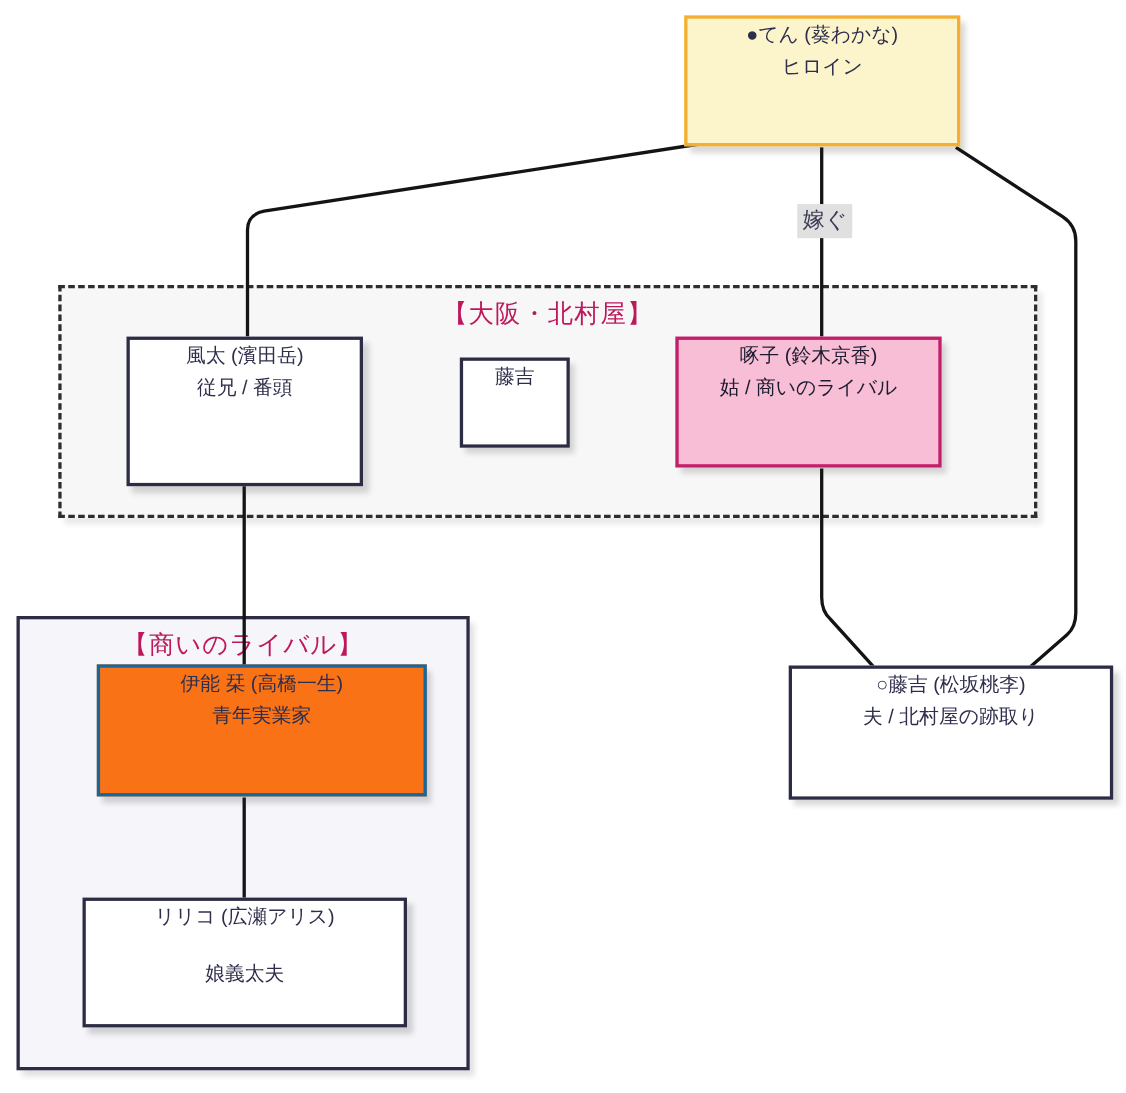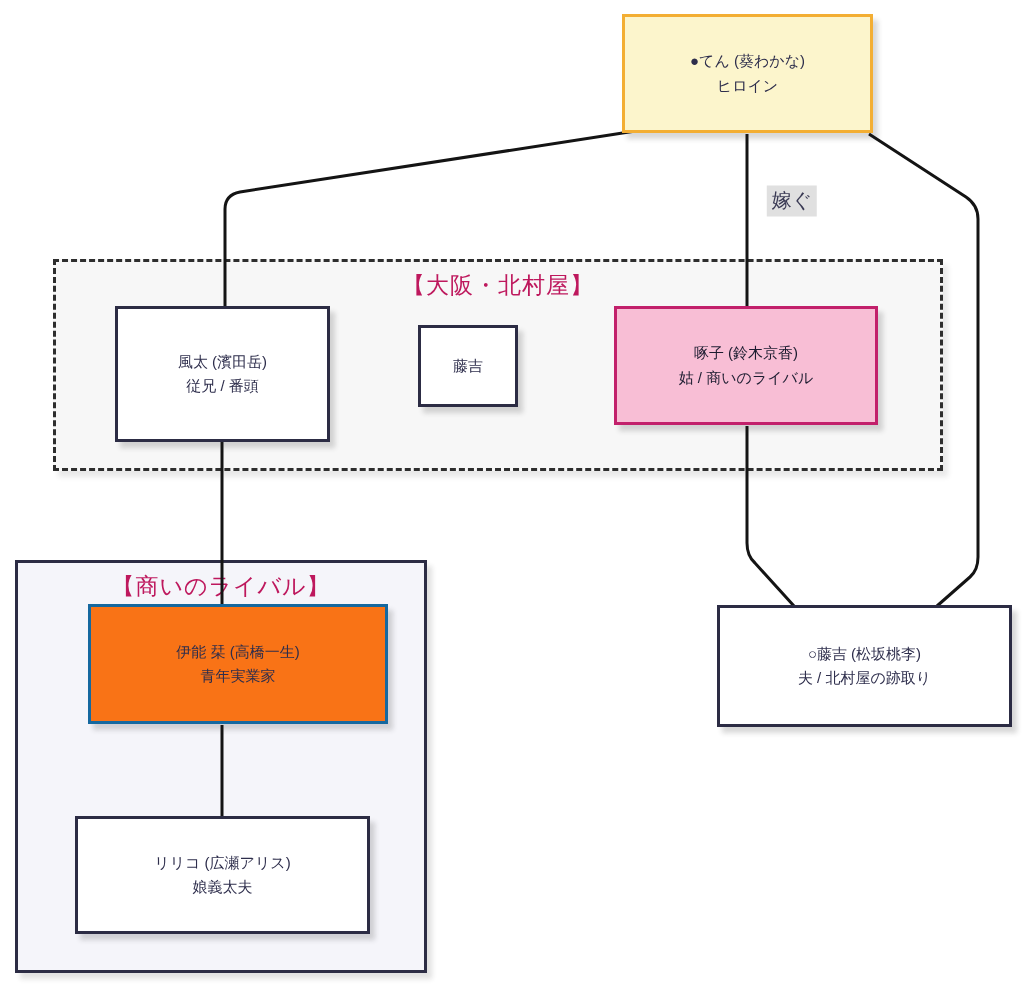--- a/index.html
+++ b/index.html
@@ -31,32 +31,32 @@
   .edges path{stroke:#141414;stroke-width:3;fill:none;}
   .edge-label{
     position:absolute;z-index:4;
     background:#e0e0e0;color:#3a3a54;
     font-size:20px;padding:1px 5px 3px 5px;
     transform:translate(-50%,-50%);
   }
   
   .node{
     position:absolute;z-index:3;box-sizing:border-box;
-    display:flex;flex-direction:column;align-items:center;justify-content:center;
+    display:flex;flex-direction:column;align-items:center;justify-content:flex-start;
     text-align:center;
-    font-size:15px;line-height:1.62;color:#2e2e4c;
+    font-size:18px;line-height:1.62;color:#2e2e4c;
     background:#ffffff;border:3px solid #2c2c44;
     box-shadow:5px 6px 5px rgba(40,40,40,0.18);
   }
   .node-ten{left:622px;top:14px;width:251px;height:119px;background:#fcf5cc;border-color:#f3ae33;}
   .node-fuuta{left:115px;top:306px;width:215px;height:136px;}
   .node-tokichi-mini{left:418px;top:325px;width:100px;height:82px;}
-  .node-takuko{left:614px;top:306px;width:264px;height:119px;background:#f8bed5;border-color:#c2206b;color:#1c1c30;}
+  .node-takuko{left:614px;top:306px;width:242px;height:119px;background:#f8bed5;border-color:#c2206b;color:#1c1c30;}
   .node-shiori{left:88px;top:604px;width:300px;height:120px;background:#f97316;border-color:#15689f;}
-  .node-ririko{left:75px;top:816px;width:295px;height:118px;}
+  .node-ririko{left:75px;top:816px;width:295px;height:118px;gap:23px;}
   .node-tokichi{left:717px;top:605px;width:295px;height:122px;}
 </style>
 </head>
 <body>
 
 <div class="canvas">
 
   <div class="cluster cluster-kitamuraya">
     <div class="cluster-title">【大阪・北村屋】</div>
   </div>
@@ -67,21 +67,21 @@
 
   <svg class="edges" width="1024" height="994" viewBox="0 0 1024 994">
     <path d="M 642 130 L 240 192 Q 225 195 225 209 L 225 306"></path>
     <path d="M 747 134 L 747 306"></path>
     <path d="M 869 134 L 966 197 Q 978 205 978 219 L 978 557 Q 978 570 970 577 L 937 606"></path>
     <path d="M 747 426 L 747 543 Q 747 556 755 563 L 794 606"></path>
     <path d="M 222 426 L 222 605"></path>
     <path d="M 222 725 L 222 817"></path>
   </svg>
 
-  <div class="edge-label" style="left:750px;top:201px;margin-left:42px;">嫁ぐ</div>
+  <div class="edge-label" style="left:750px;top:201px;">嫁ぐ</div>
 
   <div class="node node-ten">
     <span>●てん (葵わかな)</span>
     <span>ヒロイン</span>
   </div>
 
   <div class="node node-fuuta">
     <span>風太 (濱田岳)</span>
     <span>従兄 / 番頭</span>
   </div>

